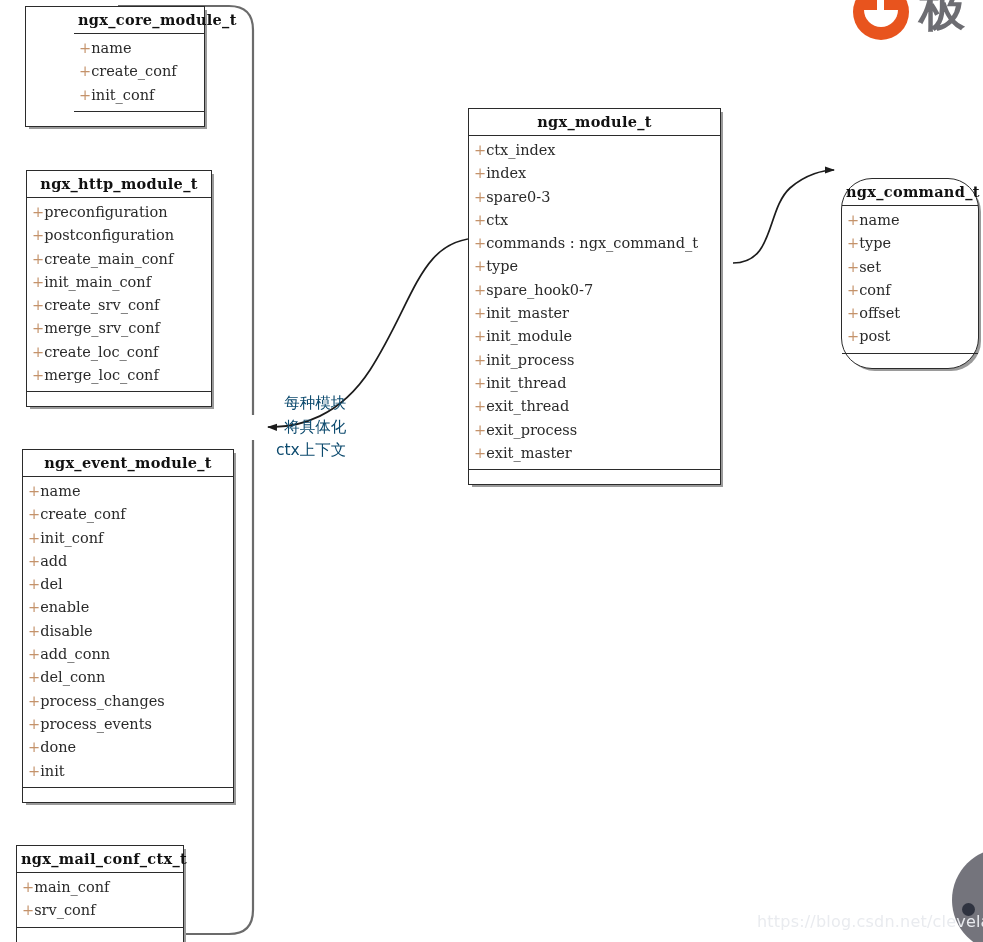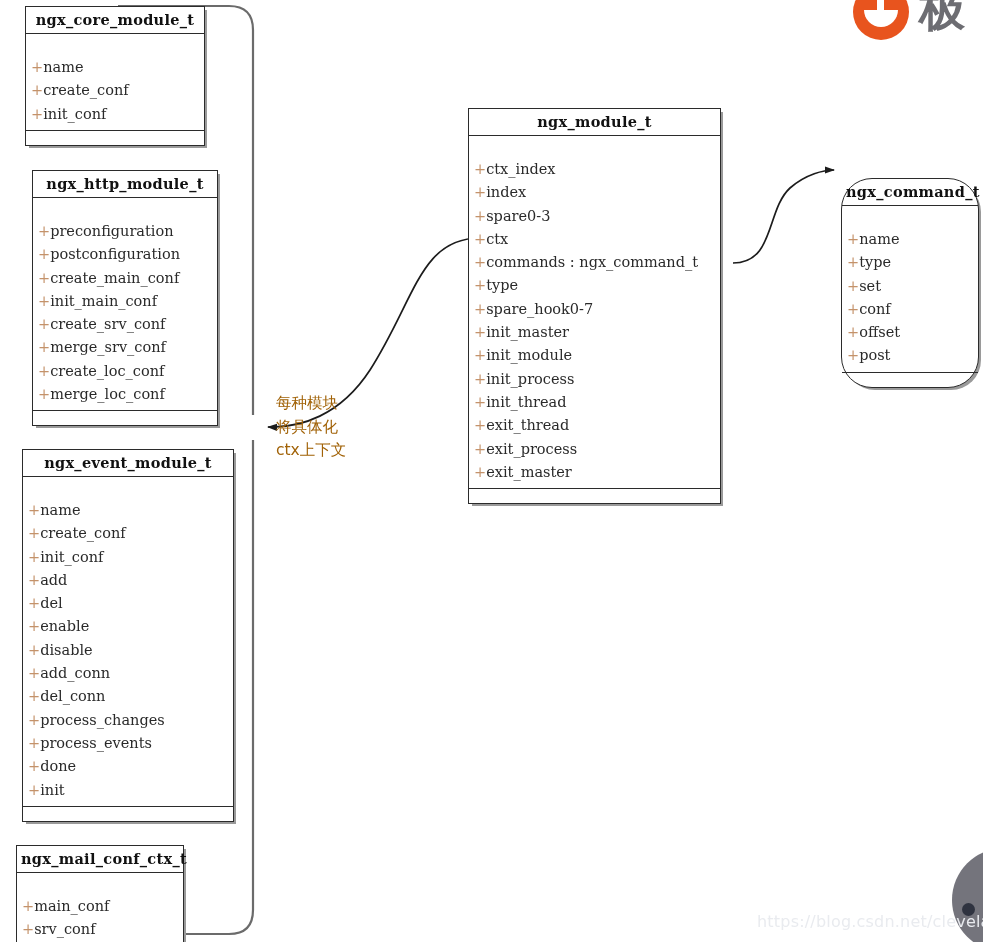--- a/index.html
+++ b/index.html
@@ -33,21 +33,20 @@
     letter-spacing: 0.3px;
     text-align: center;
     color: #111111;
     padding: 4px 4px 5px 4px;
     border-bottom: 1px solid #2b2b2b;
     white-space: nowrap;
   }
   .uml-attrs {
     padding: 3px 0 4px 0;
     border-bottom: 1px solid #2b2b2b;
-    margin-top: 19px;
   }
   .uml-attr {
     font-family: "DejaVu Serif", "Liberation Serif", serif;
     font-size: 14.5px;
     line-height: 23.3px;
     color: #2a2a2a;
     white-space: nowrap;
     padding-left: 5px;
   }
   .plus {
@@ -56,22 +55,22 @@
   .uml-foot {
     height: 14px;
   }
 
   
   .annot {
     position: absolute;
     font-family: "DejaVu Sans", "Liberation Sans", sans-serif;
     font-size: 15.5px;
     line-height: 23.5px;
-    color: #a16207;
-    text-align: left;
+    color: #0c4a6e;
+    text-align: right;
     white-space: nowrap;
   }
 
   
   #wires {
     position: absolute;
     left: 0;
     top: 0;
     width: 983px;
     height: 942px;
@@ -178,31 +177,31 @@
 
     <g>
       <path d="M 480 238 C 420 238, 415 300, 370 370 C 340 416, 300 428, 268 427" fill="none" stroke="#1c1c1c" stroke-width="1.7" marker-end="url(#arrR)"></path>
     </g>
 
     <g>
       <path d="M 733 263 C 775 263, 766 210, 790 188 C 806 174, 824 170, 834 170" fill="none" stroke="#1c1c1c" stroke-width="1.7" marker-end="url(#arrR)"></path>
     </g>
   </svg>
 
-  <div class="uml-box" style="left:25px; top:6px; width:180px;">
+  <div class="uml-box" style="left:25px; top:6px; width:180px;padding-left:48px;">
     <div class="uml-title">ngx_core_module_t</div>
     <div class="uml-attrs">
       <div class="uml-attr"><span class="plus">+</span><span>name</span></div>
       <div class="uml-attr"><span class="plus">+</span><span>create_conf</span></div>
       <div class="uml-attr"><span class="plus">+</span><span>init_conf</span></div>
     </div>
     <div class="uml-foot"></div>
   </div>
 
-  <div class="uml-box" style="left:32px; top:170px; width:186px;">
+  <div class="uml-box" style="left:26px; top:170px; width:186px;">
     <div class="uml-title">ngx_http_module_t</div>
     <div class="uml-attrs">
       <div class="uml-attr"><span class="plus">+</span><span>preconfiguration</span></div>
       <div class="uml-attr"><span class="plus">+</span><span>postconfiguration</span></div>
       <div class="uml-attr"><span class="plus">+</span><span>create_main_conf</span></div>
       <div class="uml-attr"><span class="plus">+</span><span>init_main_conf</span></div>
       <div class="uml-attr"><span class="plus">+</span><span>create_srv_conf</span></div>
       <div class="uml-attr"><span class="plus">+</span><span>merge_srv_conf</span></div>
       <div class="uml-attr"><span class="plus">+</span><span>create_loc_conf</span></div>
       <div class="uml-attr"><span class="plus">+</span><span>merge_loc_conf</span></div>

